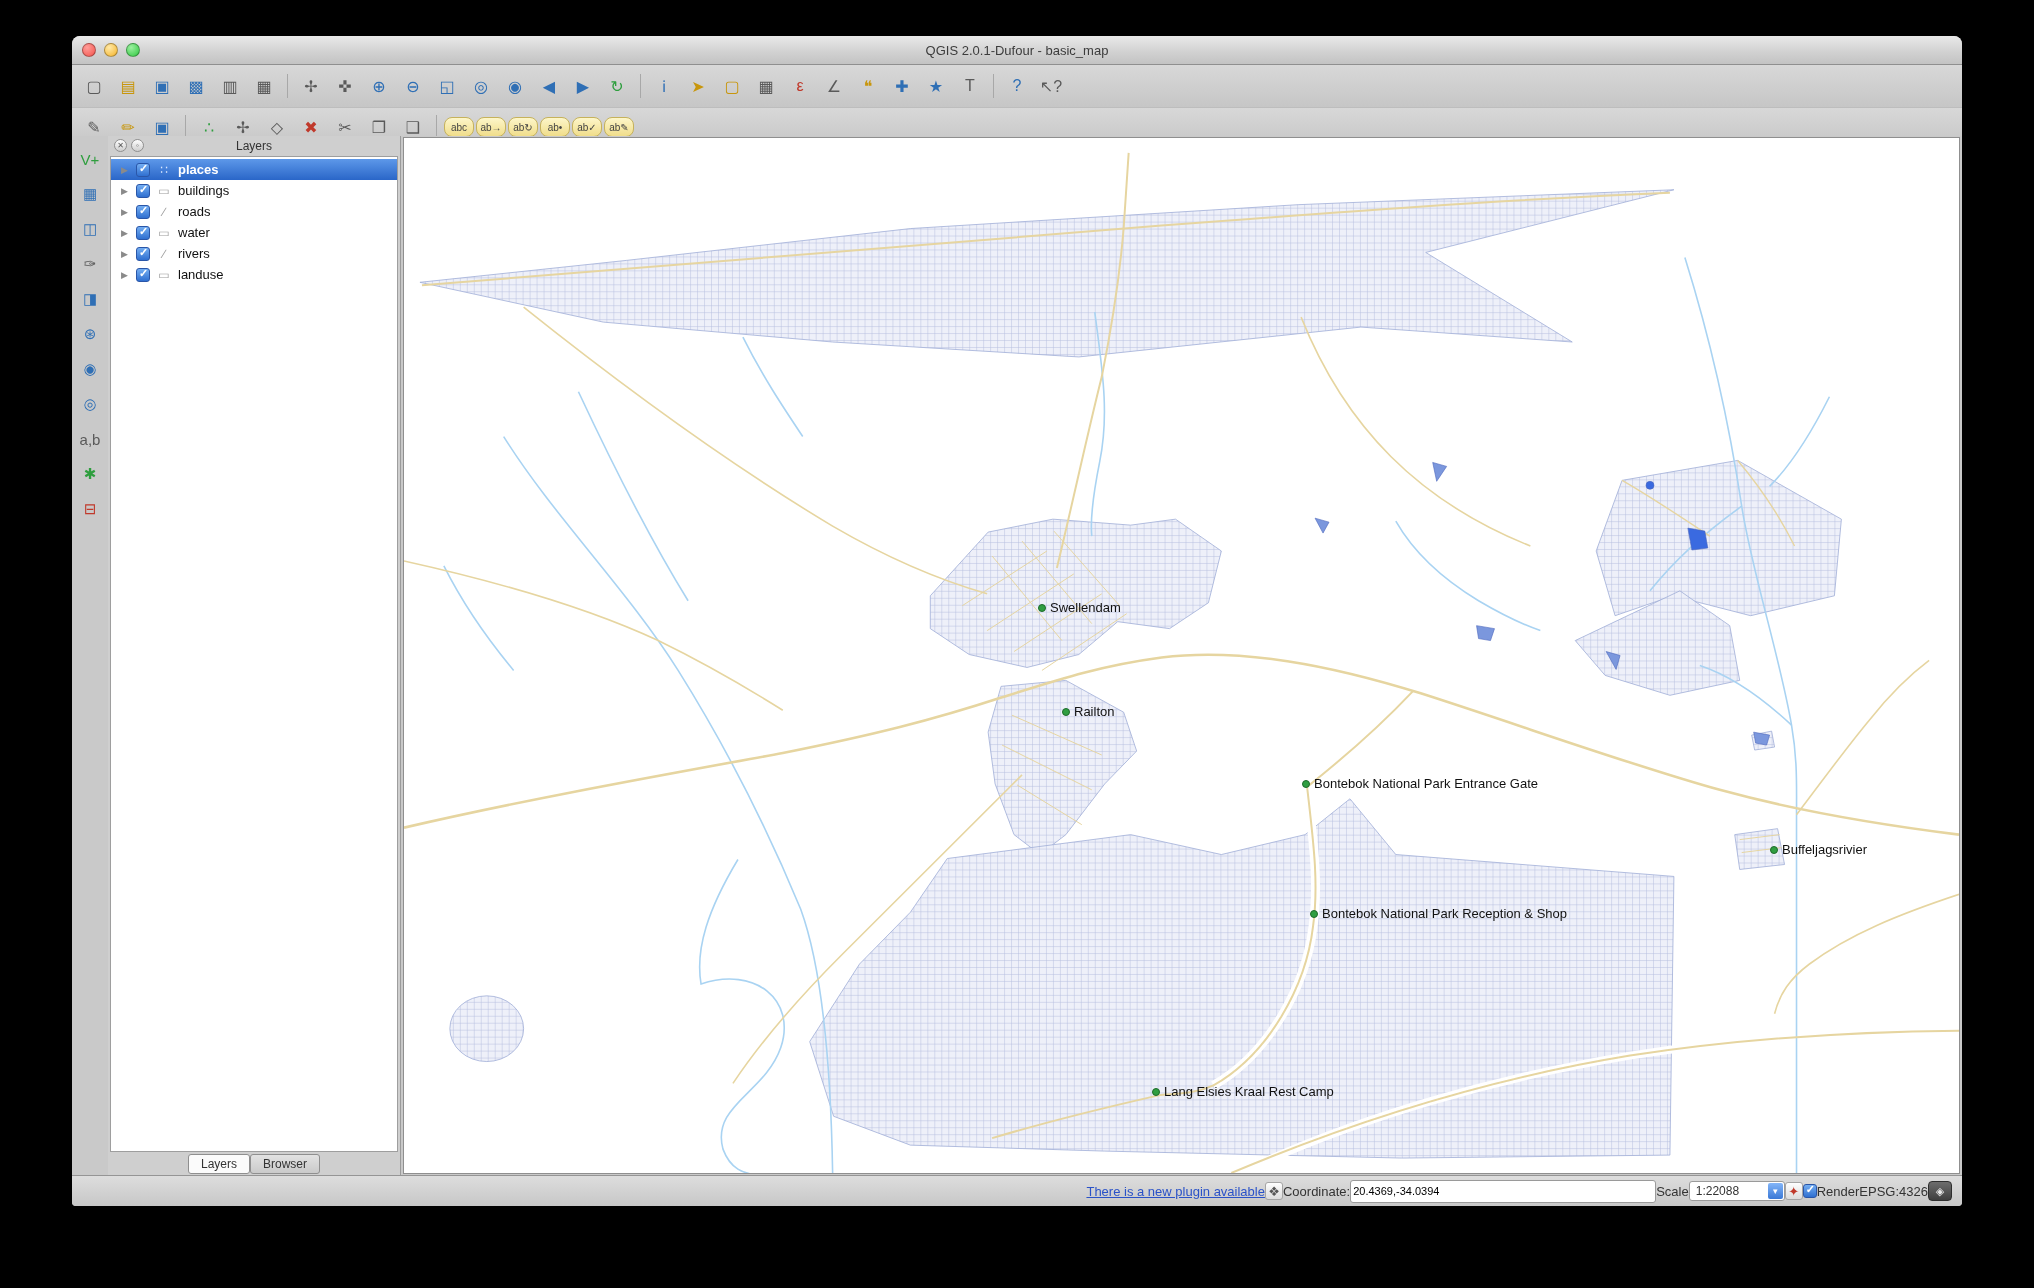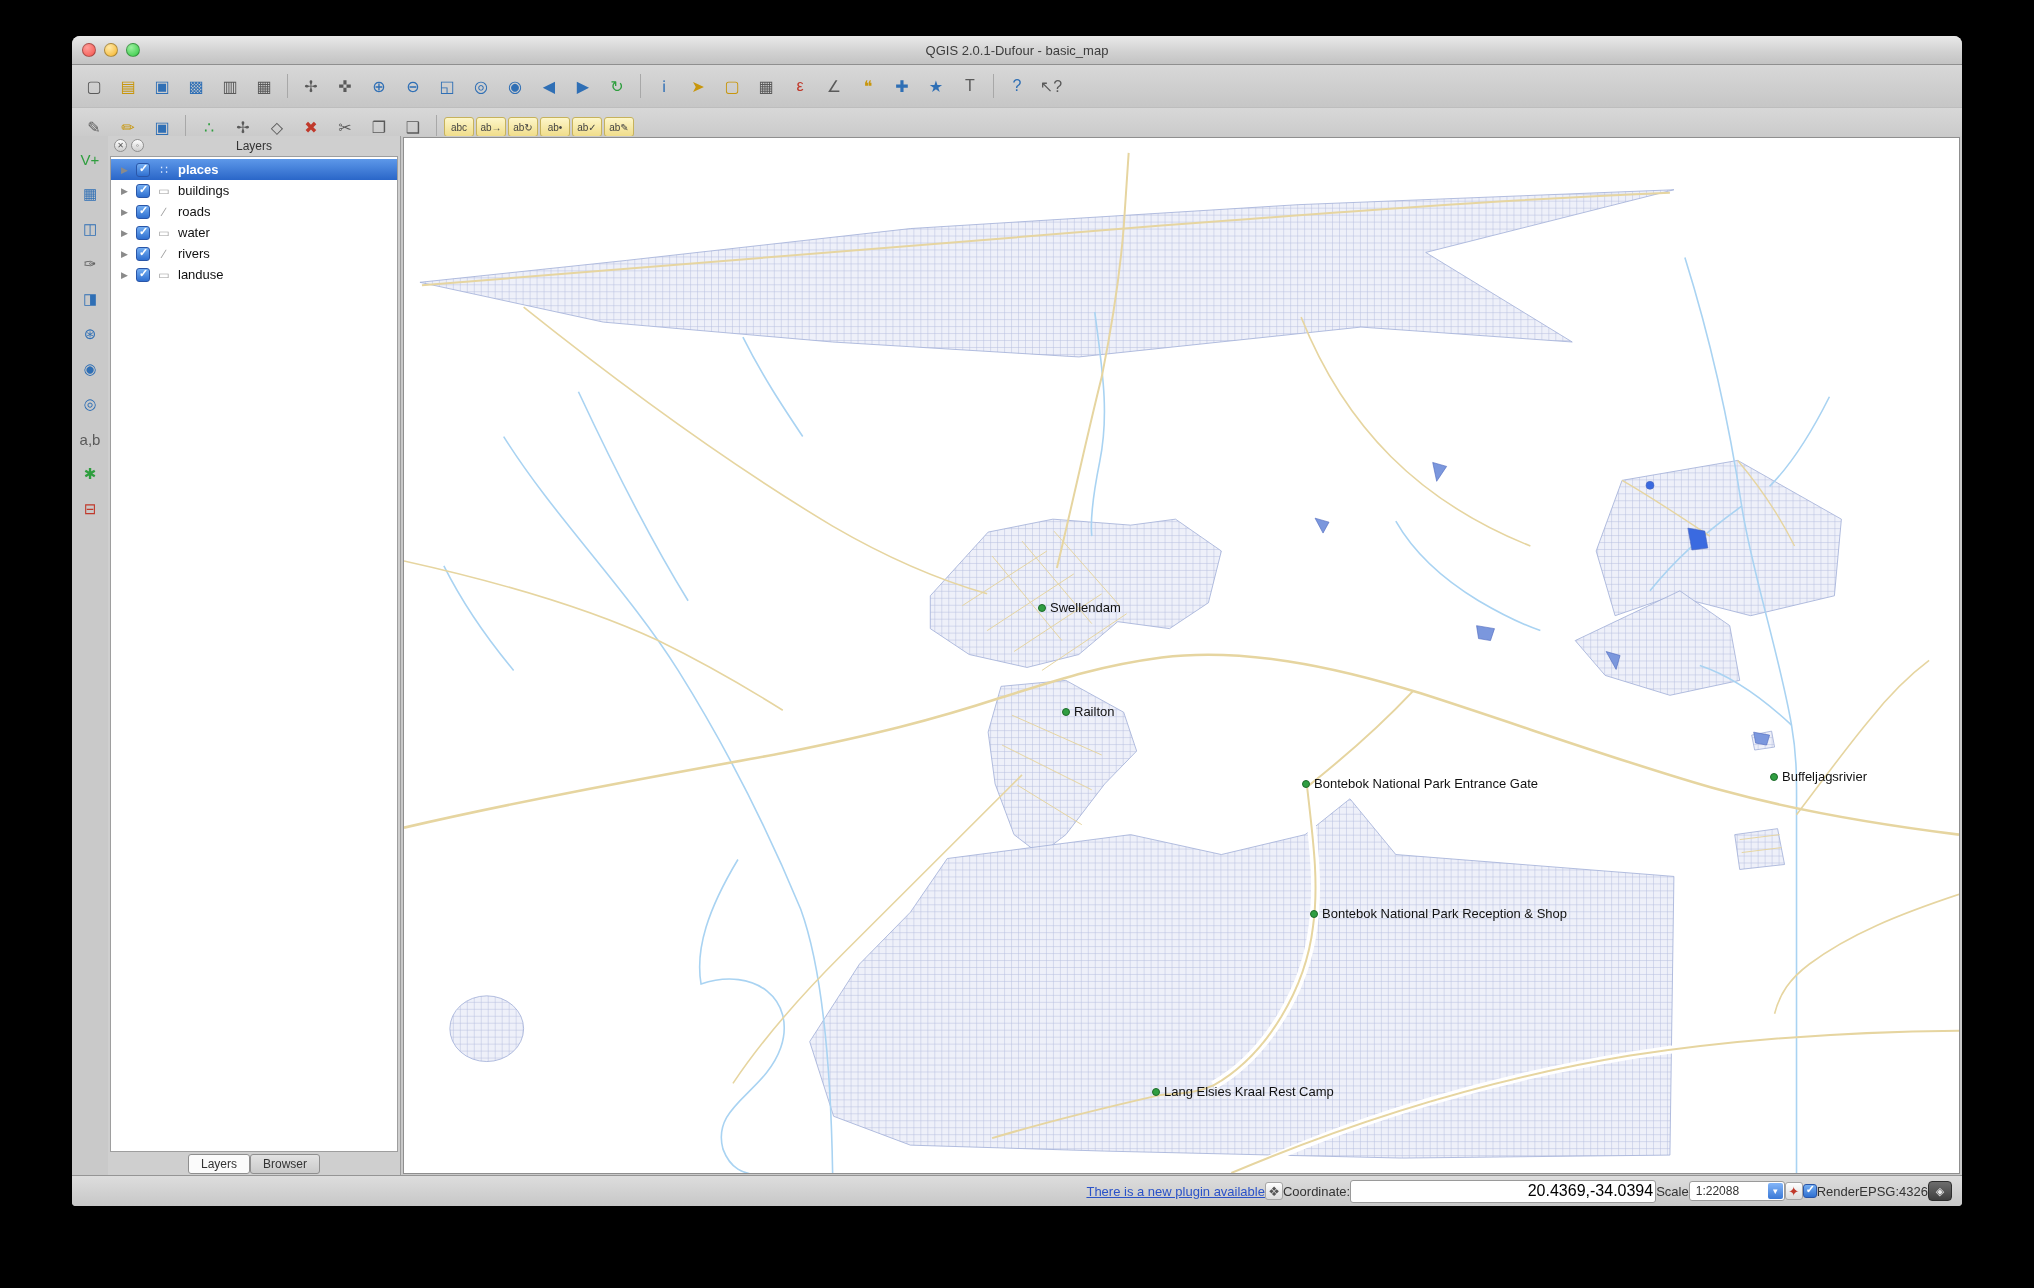--- a/index.html
+++ b/index.html
@@ -12,21 +12,21 @@
   .light{width:14px;height:14px;border-radius:50%;box-sizing:border-box;border:1px solid rgba(0,0,0,.3);}
   .light.red{background:radial-gradient(circle at 35% 30%,#ff9d99,#f4534c);}
   .light.yellow{background:radial-gradient(circle at 35% 30%,#ffe9a8,#f5b328);}
   .light.green{background:radial-gradient(circle at 35% 30%,#9cf0a0,#2fc840);}
   
   .tb-row{display:flex;align-items:center;gap:2px;padding:2px 6px;background:linear-gradient(#d8d8d8,#c6c6c6);}
   .tb-row.r1{height:38px;border-bottom:1px solid #bdbdbd;}
   .tb-row.r2{height:34px;border-bottom:1px solid #979797;}
   .tbtn{min-width:28px;height:26px;display:flex;align-items:center;justify-content:center;font-size:16px;color:#555;border-radius:4px;cursor:default;padding:0 2px;}
   .c-blue{color:#2f6fb5}.c-green{color:#2e9e3e}.c-red{color:#c0392b}.c-yellow{color:#c8960c}.c-gray{color:#5a5a5a}
-  .abc{font-size:10px;background:linear-gradient(#fdf6c9,#f0dd8a);border:1px solid #c6b25c;border-radius:3px;color:#444;height:18px;min-width:24px;}
+  .abc{font-size:10px;background:linear-gradient(#fdf6c9,#f0dd8a);border:1px solid #c6b25c;border-radius:8px;color:#444;height:18px;min-width:24px;}
   .sep{width:1px;height:24px;background:#a8a8a8;margin:0 5px;}
   
   .main{position:absolute;top:100px;left:0;right:0;height:1040px;display:flex;background:#c9c9c9;}
   .side-toolbar{width:36px;display:flex;flex-direction:column;align-items:center;padding-top:10px;gap:9px;}
   .vbtn{width:28px;height:26px;font-size:15px;}
   
   .panel{width:292px;display:flex;flex-direction:column;background:#cfcfcf;border-right:1px solid #9b9b9b;}
   .panel-header{height:20px;position:relative;text-align:center;font-size:12px;color:#333;line-height:20px;}
   .panel-btns{position:absolute;left:6px;top:3px;display:flex;gap:4px;}
   .pbtn{width:13px;height:13px;border-radius:50%;background:linear-gradient(#fdfdfd,#cfcfcf);border:1px solid #8f8f8f;font-size:8px;line-height:12px;text-align:center;color:#555;box-sizing:border-box;}
@@ -47,21 +47,21 @@
   .map-wrap{flex:1;position:relative;background:#fff;border:1px solid #8f8f8f;margin:1px 2px 2px 2px;overflow:hidden;}
   .map-wrap svg{position:absolute;left:0;top:0;width:100%;height:100%;}
   .map-label{position:absolute;display:flex;align-items:center;gap:4px;font-size:13px;color:#111;white-space:nowrap;}
   .dot{width:6px;height:6px;border-radius:50%;background:#2f9e41;border:1px solid #1d6b2a;flex:none;}
   
   .statusbar{position:absolute;left:0;right:0;bottom:0;height:30px;background:linear-gradient(#dddddd,#c7c7c7);border-top:1px solid #959595;display:flex;align-items:center;font-size:13px;color:#333;padding:0 10px;}
   .spacer{flex:1;}
   .plugin-link{color:#2a52c8;text-decoration:underline;font-size:13px;}
   .sb-icon{width:18px;height:18px;display:flex;align-items:center;justify-content:center;font-size:13px;color:#555;background:linear-gradient(#fefefe,#dcdcdc);border:1px solid #a5a5a5;border-radius:3px;box-sizing:border-box;}
   .sb-icon.stop{color:#c0392b;}
-  .coord-input{height:19px;border:1px solid #9a9a9a;border-radius:3px;background:#fff;text-align:right;font-size:16px;width:300px;font-family:"Liberation Sans",sans-serif;}
+  .coord-input{height:19px;border:1px solid #9a9a9a;border-radius:3px;background:#fff;text-align:left;font-size:11px;width:300px;font-family:"Liberation Sans",sans-serif;}
   .combo{width:96px;height:20px;background:#fff;border:1px solid #9a9a9a;border-radius:3px;display:flex;align-items:center;box-sizing:border-box;}
   .combo-val{flex:1;padding-left:6px;font-size:12px;}
   .combo-arrow{width:15px;height:16px;margin-right:1px;background:linear-gradient(#83b5f8,#3a78d6);border-radius:2px;color:#fff;font-size:9px;display:flex;align-items:center;justify-content:center;}
   .combo-arrow::before{content:"▾";}
   .sb-cbx{width:14px;height:14px;border-radius:3px;background:linear-gradient(#74aef2,#2f6fd0);border:1px solid #2a56a8;position:relative;box-sizing:border-box;}
   .sb-cbx::after{content:"✓";color:#fff;font-size:11px;font-weight:bold;position:absolute;left:2px;top:-2px;}
   .crs-btn{width:24px;height:20px;background:linear-gradient(#6d6d6d,#3f3f3f);border:1px solid #2e2e2e;border-radius:4px;color:#e8e8e8;font-size:11px;display:flex;align-items:center;justify-content:center;padding:0;}
 </style>
 </head>
 <body>
@@ -274,21 +274,21 @@
           <span>Swellendam</span>
         </div>
       <div class="map-label" style="left:658px;top:566px">
           <span class="dot"></span>
           <span>Railton</span>
         </div>
       <div class="map-label" style="left:898px;top:638px">
           <span class="dot"></span>
           <span>Bontebok National Park Entrance Gate</span>
         </div>
-      <div class="map-label" style="left:1366px;top:631px">
+      <div class="map-label" style="left:1366px;top:704px">
           <span class="dot"></span>
           <span>Buffeljagsrivier</span>
         </div>
       <div class="map-label" style="left:906px;top:768px">
           <span class="dot"></span>
           <span>Bontebok National Park Reception &amp; Shop</span>
         </div>
       <div class="map-label" style="left:748px;top:946px">
           <span class="dot"></span>
           <span>Lang Elsies Kraal Rest Camp</span>

